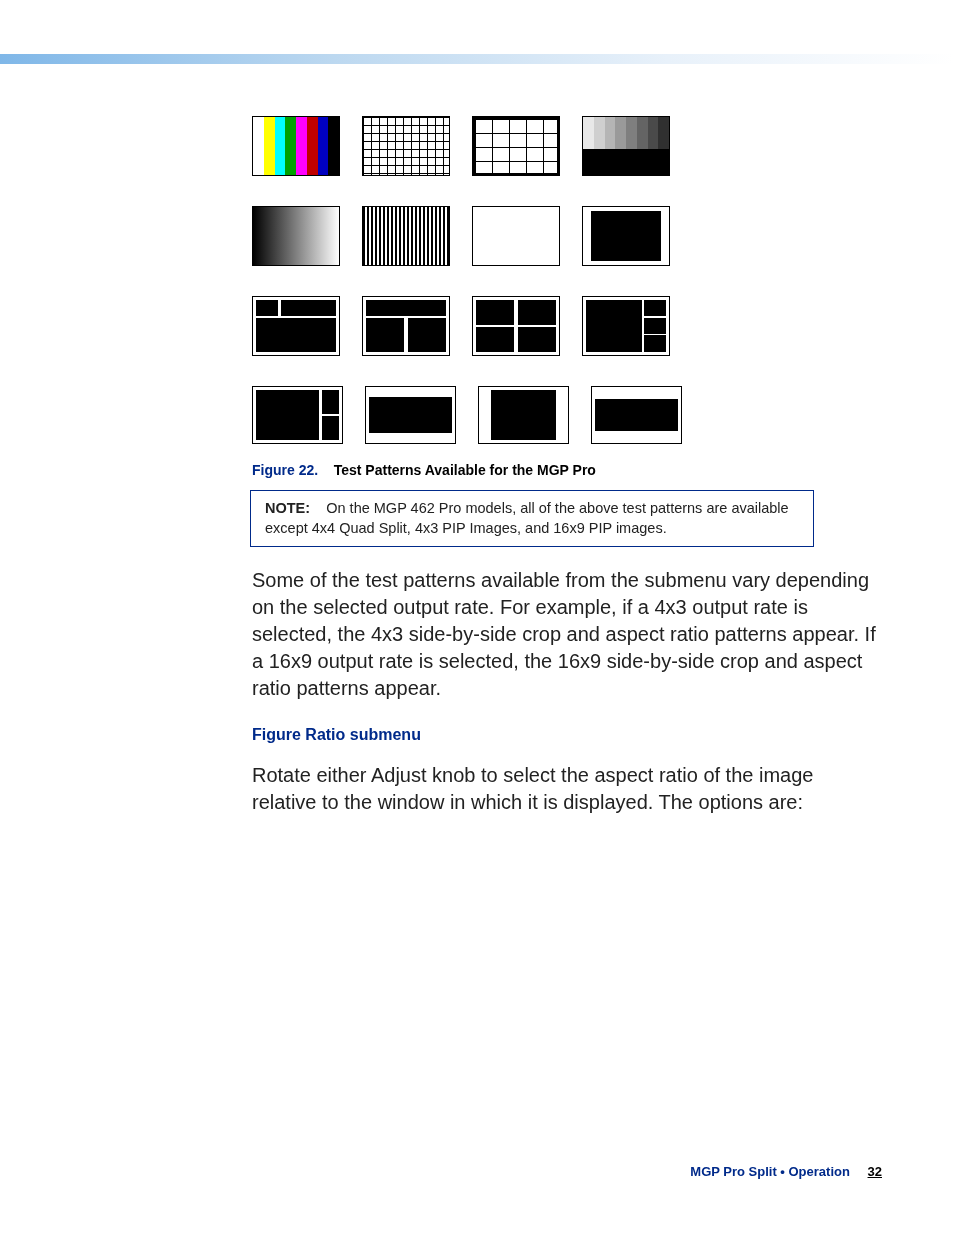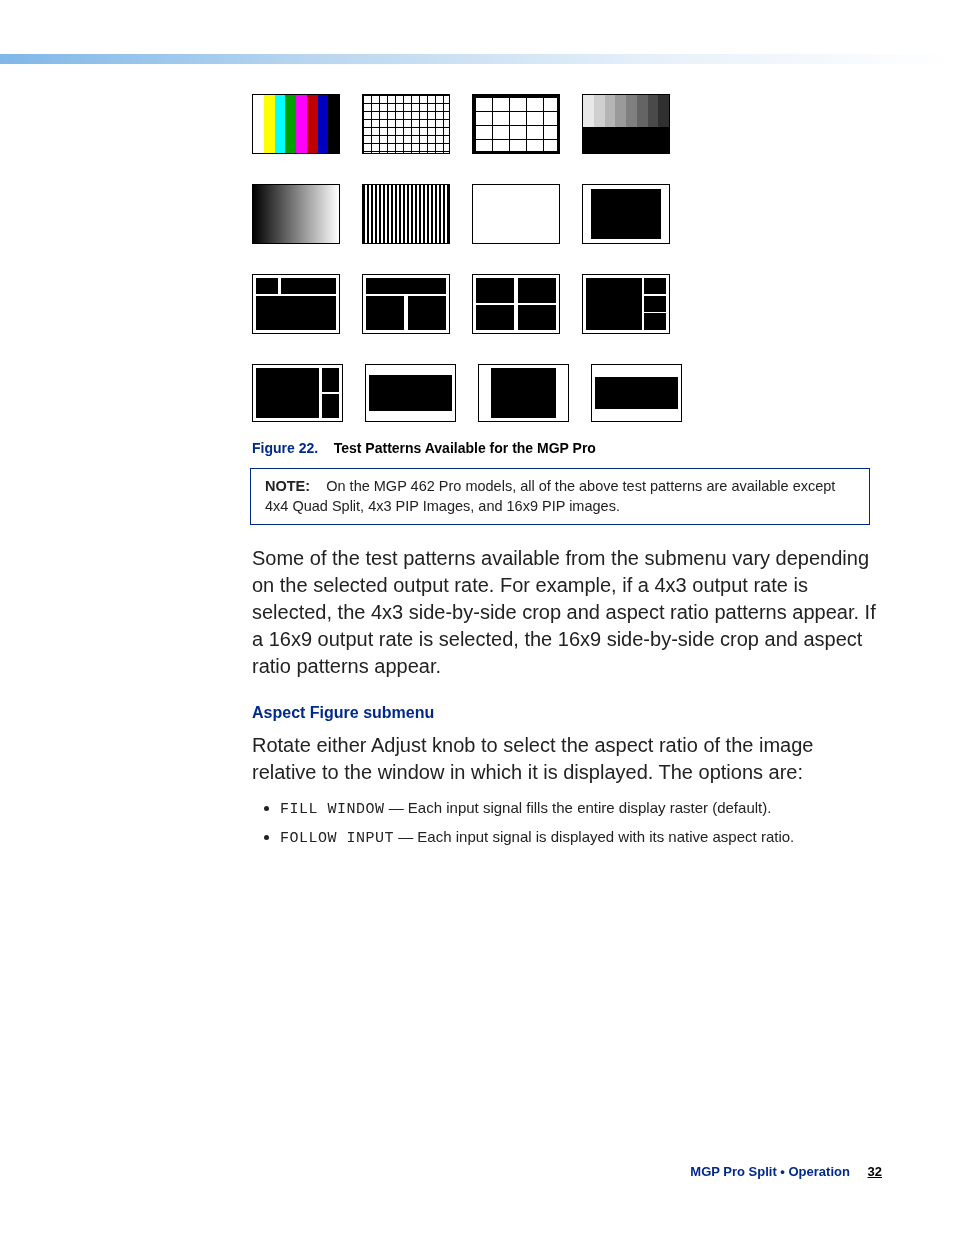--- a/index.html
+++ b/index.html
@@ -1,19 +1,19 @@
 <!DOCTYPE html>
 <html><head>
 <meta charset="utf-8">
 <style>
   * { box-sizing: border-box; margin: 0; padding: 0; }
   html, body { width: 954px; height: 1235px; background: #fff; font-family: Helvetica, Arial, sans-serif; color: #222; }
   .page { width: 954px; height: 1235px; position: relative; }
   .top-band { position: absolute; top: 54px; left: 0; right: 0; height: 10px; background: linear-gradient(90deg, #7fb7e8 0%, #bcd8f0 35%, #e8f1fa 70%, #ffffff 100%); }
-  .content { position: absolute; left: 252px; top: 94px; width: 610px; }
+  .content { position: absolute; left: 252px; top: 116px; width: 610px; }
   .patterns { width: 430px; }
   .prow { display: flex; gap: 22px; margin-bottom: 30px; }
   .tile { width: 88px; height: 60px; border: 1px solid #000; display: block; position: relative; overflow: hidden; }
   
   .color-bars { display:flex; height:100%; border:0; }
   .color-bars div { flex:1; }
   .cb1{background:#fff}.cb2{background:#ffff00}.cb3{background:#00ffff}.cb4{background:#00a000}.cb5{background:#ff00ff}.cb6{background:#c00000}.cb7{background:#0000c0}.cb8{background:#000}
   .crosshatch-fine { background:
     repeating-linear-gradient(#000 0 1px, transparent 1px 8px),
     repeating-linear-gradient(90deg,#000 0 1px, transparent 1px 8px);
@@ -28,21 +28,21 @@
   .alt-lines { background: repeating-linear-gradient(90deg,#000 0 2px,#fff 2px 4px); }
   .white-field { background:#fff; }
   
   .layout { background:#fff; padding:3px; }
   .lay-inner { width:100%; height:100%; position:relative; }
   .blk { position:absolute; background:#000; }
   .tile-wide { width: 95px; height: 56px; }
   
   .fig-caption { margin-top: 8px; font-size: 14px; font-weight:700; color:#002a8a; }
   .fig-caption .black { color:#000; font-weight:700; }
-  .note-box { margin-top: 12px; border:1px solid #002a8a; padding: 8px 14px 8px 14px; font-size:14.5px; line-height:1.35; width: 620px; }
+  .note-box { margin-top: 12px; border:1px solid #002a8a; padding: 8px 14px 8px 14px; font-size:14.5px; line-height:1.35; width: 564px; }
   .note-box .note-label { font-weight:700; }
   .para { margin-top: 20px; font-size:20px; line-height:1.35; width: 625px; }
   h3.section { margin-top: 24px; color:#002a8a; font-size:16px; font-weight:700; }
   ul.opts { margin-top:10px; padding-left: 28px; font-size:15px; line-height:1.55; }
   ul.opts li { margin-bottom:4px; }
   .mono { font-family: "Courier New", monospace; letter-spacing:0.5px; }
   .footer { position:absolute; right:72px; bottom:56px; font-size:13px; font-weight:700; color:#002a8a; }
   .footer .pagenum { color:#000; margin-left:14px;text-decoration:underline; }
 </style>
 </head>
@@ -166,32 +166,24 @@
     </div>
 
     <div class="note-box" style="margin-left:-2px">
       <span class="note-label">NOTE:</span>
       <span>&nbsp;&nbsp;</span>
       <span>On the MGP 462 Pro models, all of the above test patterns are available except 4x4 Quad Split, 4x3 PIP Images, and 16x9 PIP images.</span>
     </div>
 
     <p class="para">Some of the test patterns available from the submenu vary depending on the selected output rate. For example, if a 4x3 output rate is selected, the 4x3 side-by-side crop and aspect ratio patterns appear. If a 16x9 output rate is selected, the 16x9 side-by-side crop and aspect ratio patterns appear.</p>
 
-    <h3 class="section">Aspect Figure submenu</h3>
+    <h3 class="section">Figure Ratio submenu</h3>
 
-    <p class="para" style="margin-top:10px">Rotate either Adjust knob to select the aspect ratio of the image relative to the window in which it is displayed. The options are:</p>
+    <p class="para" style="margin-top:18px">Rotate either Adjust knob to select the aspect ratio of the image relative to the window in which it is displayed. The options are:</p>
 
-    <ul class="opts">
-      <li>
-        <span class="mono">FILL WINDOW</span><span> — Each input signal fills the entire display raster (default).</span>
-      </li>
-      <li>
-        <span class="mono">FOLLOW INPUT</span><span> — Each input signal is displayed with its native aspect ratio.</span>
-      </li>
-    </ul>
 
   </div>
 
   <div class="footer">
     <span>MGP Pro Split • Operation</span>
     <span class="pagenum">32</span>
   </div>
 </div>
 
 </body></html>

